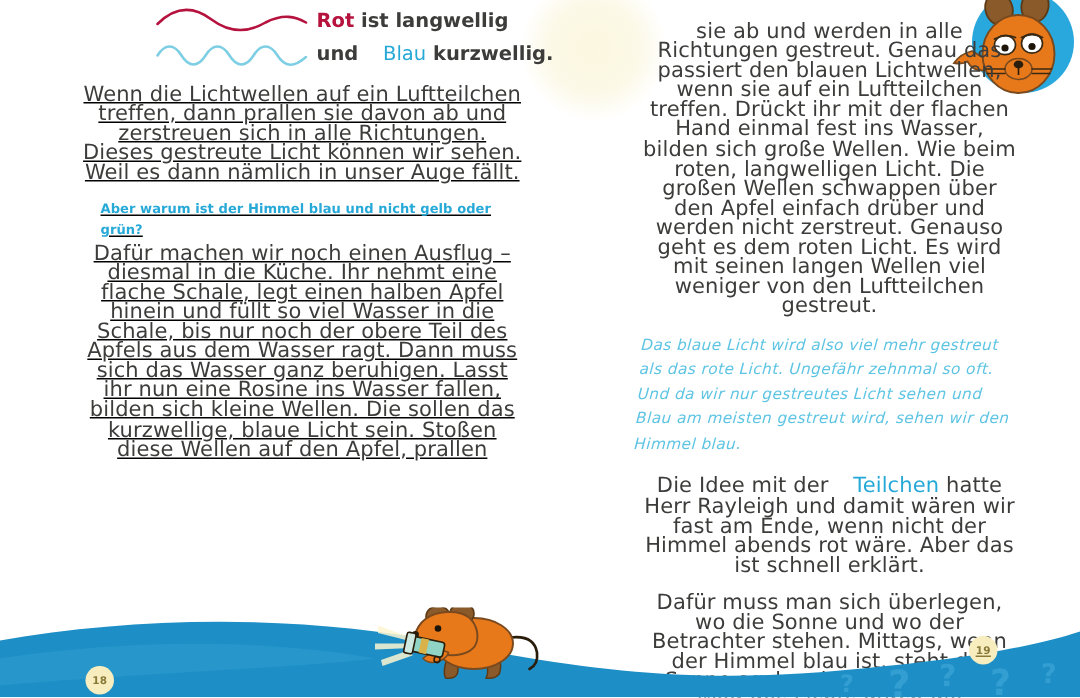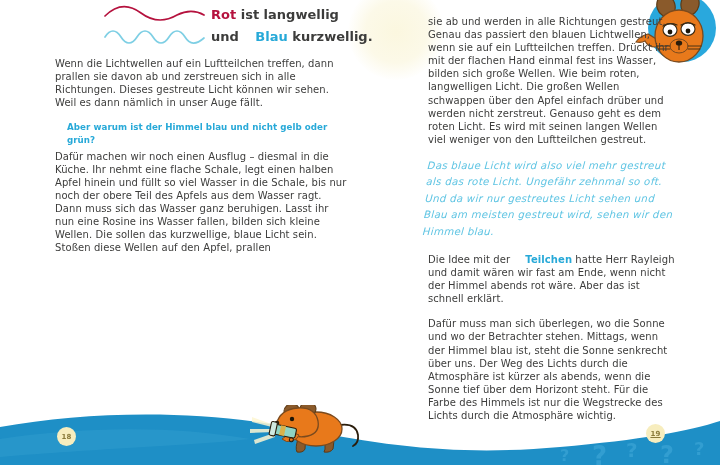--- a/index.html
+++ b/index.html
@@ -18,35 +18,36 @@
     background:radial-gradient(circle at 50% 50%, #fbf7df 0%, #fcf9e8 45%, rgba(252,250,237,0) 72%);
   }
 
   
   .col{position:absolute;top:0;width:293px;}
   .col-left{left:55px;}
   .col-right{left:428px;}
 
   p{margin:0 0 12px 0;}
   .body-text{
-    font-size:10px;line-height:13.1px;color:#3c3c3b;
+    font-size:14px;line-height:13.1px;color:#3c3c3b;
     letter-spacing:0.08px;
+    text-align:center;
   }
   .heading{
     font-size:8.7px;line-height:13.1px;color:#27a9d8;font-weight:bold;
     margin:0 0 2px 12px;letter-spacing:0.05px;
   }
   .hand{
     font-family:"DejaVu Sans","Liberation Sans",sans-serif;
     font-size:10.2px;line-height:16.4px;color:#5ec4e3;
     font-style:italic;letter-spacing:0.3px;
     margin:3px 0 13px 0;
     transform:skewX(-4deg);transform-origin:left top;
   }
-  .kw-blue{color:#27a9d8;font-weight:bold;padding-left:12px;}
+  .kw-blue{color:#27a9d8;font-weight:normal;padding-left:12px;}
   .kw-red{color:#b5123e;font-weight:bold;}
 
   
   .wave-block{position:absolute;left:103px;top:4px;width:250px;height:46px;}
   .wave-row{position:absolute;left:0;display:flex;align-items:center;}
   .wave-row.r1{top:0px;}
   .wave-row.r2{top:22px;}
   .wave-label{
     font-size:13px;color:#3c3c3b;font-weight:bold;margin-left:5px;white-space:nowrap;
   }
@@ -58,21 +59,21 @@
   
   .footer{position:absolute;left:0;bottom:0;width:720px;height:60px;overflow:hidden;}
 
   .pagenum{
     position:absolute;width:19px;height:19px;border-radius:50%;
     background:#f7edbe;color:#8a7a3a;
     font-size:7px;font-weight:bold;
     display:flex;align-items:center;justify-content:center;
     letter-spacing:0.2px;
   }
-  .pagenum.left{left:57px;bottom:19px;}
+  .pagenum.left{left:57px;bottom:2px;}
   .pagenum.right{right:55px;bottom:22px;text-decoration:underline;}
 
   .mouse-bottom{position:absolute;left:236px;bottom:12px;width:128px;height:48px;}
 </style>
 </head>
 <body>
 
 <div class="spread">
 
   <div class="glow"></div>
@@ -118,21 +119,21 @@
     <path d="M35 32 q7 -4 14 -1" fill="none" stroke="#3a2a14" stroke-width="1.2" stroke-linecap="round"></path>
     <path d="M53 31 q7 -4 14 0" fill="none" stroke="#3a2a14" stroke-width="1.2" stroke-linecap="round"></path>
 
     <ellipse cx="51" cy="52" rx="9" ry="7" fill="#e8791b" stroke="#7a4a1e" stroke-width="1"></ellipse>
     <ellipse cx="51" cy="49" rx="3.2" ry="2.6" fill="#2a1d0c"></ellipse>
     <path d="M51 51 v5" stroke="#2a1d0c" stroke-width="1.1"></path>
 
     <path d="M42 52 h-13 M42 55 h-12 M60 52 h13 M60 55 h12" stroke="#3a2a14" stroke-width="0.9" stroke-linecap="round"></path>
   </svg>
 
-  <div class="col col-left" style="top:57px;">
+  <div class="col col-left" style="top:57px;text-decoration:underline;">
     <p class="body-text">Wenn die Lichtwellen auf ein Luftteilchen treffen, dann prallen sie davon ab und zerstreuen sich in alle Richtungen. Dieses gestreute Licht können wir sehen. Weil es dann nämlich in unser Auge fällt.</p>
     <p class="heading">Aber warum ist der Himmel blau und nicht gelb oder grün?</p>
     <p class="body-text">Dafür machen wir noch einen Ausflug – diesmal in die Küche.  Ihr nehmt eine flache Schale, legt einen halben Apfel hinein und füllt so viel Wasser in die Schale, bis nur noch der obere Teil des Apfels aus dem Wasser ragt. Dann muss sich das Wasser ganz beruhigen. Lasst ihr nun eine Rosine ins Wasser fallen, bilden sich kleine Wellen. Die sollen das kurzwellige, blaue Licht sein. Stoßen diese Wellen auf den Apfel, prallen</p>
   </div>
 
   <div class="col col-right" style="top:15px;width:250px;">
     <p class="body-text">sie ab und werden in alle Richtungen gestreut. Genau das passiert den blauen Lichtwellen, wenn sie auf ein Luftteilchen treffen. Drückt ihr mit der flachen Hand einmal fest ins Wasser, bilden sich große Wellen. Wie beim roten, langwelligen Licht. Die großen Wellen schwappen über den Apfel einfach drüber und werden nicht zerstreut. Genauso geht es dem roten Licht. Es wird mit seinen langen Wellen viel weniger von den Luftteilchen gestreut.</p>
 
     <p class="hand">Das blaue Licht wird also viel mehr gestreut als das rote Licht. Ungefähr zehnmal so oft. Und da wir nur gestreutes Licht sehen und Blau am meisten gestreut wird, sehen wir den Himmel blau.</p>
 

